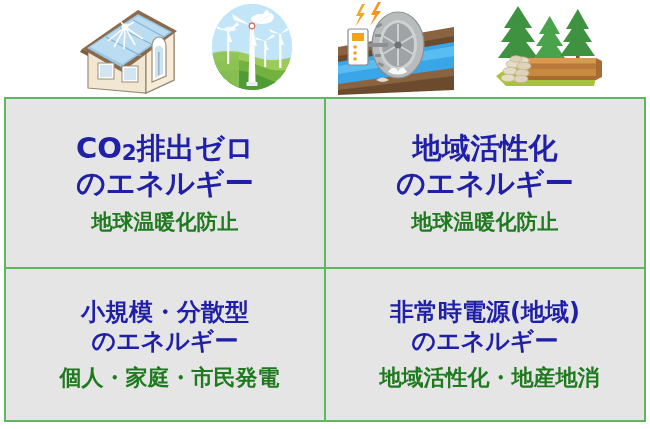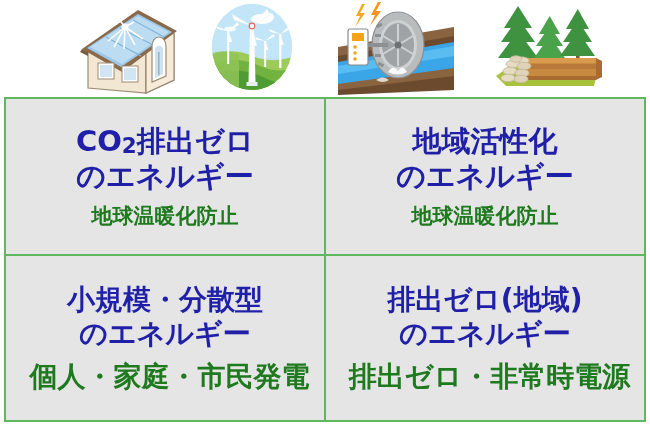--- a/index.html
+++ b/index.html
@@ -73,22 +73,22 @@
   .sub-block {
     color: #1f7a1f;
     font-weight: bold;
     font-size: 31px;
     line-height: 1.2;
     white-space: nowrap;
     margin-top: 9px;
   }
   .row-top .title-block { font-size: 29px; }
   .row-top .sub-block { font-size: 21px; }
-  .row-bottom .title-block { font-size: 28px; }
-  .row-bottom .sub-block { font-size: 28px; margin-left: 9px; }
+  .row-bottom .title-block { font-size: 24px; }
+  .row-bottom .sub-block { font-size: 22px; margin-left: 9px; }
   .co2-sub {
     font-size: 0.74em;
     vertical-align: baseline;
     position: relative;
     top: 2px;
   }
 </style>
 </head>
 <body>
 
@@ -329,24 +329,24 @@
             </span>
             <span class="title-line-2">のエネルギー</span>
           </div>
           <div class="sub-block">個人・家庭・市民発電</div>
         </div>
       </td>
       <td>
         <div class="cell-inner">
           <div class="title-block">
             <span class="title-line-1">
-              <span>排出ゼロ(地域)</span><span class="co2-sub"></span><span></span>
+              <span>非常時電源(地域)</span><span class="co2-sub"></span><span></span>
             </span>
             <span class="title-line-2">のエネルギー</span>
           </div>
-          <div class="sub-block">排出ゼロ・非常時電源</div>
+          <div class="sub-block">地域活性化・地産地消</div>
         </div>
       </td>
     </tr>
   </tbody>
     </table>
 
 </div>
 
 </body></html>

